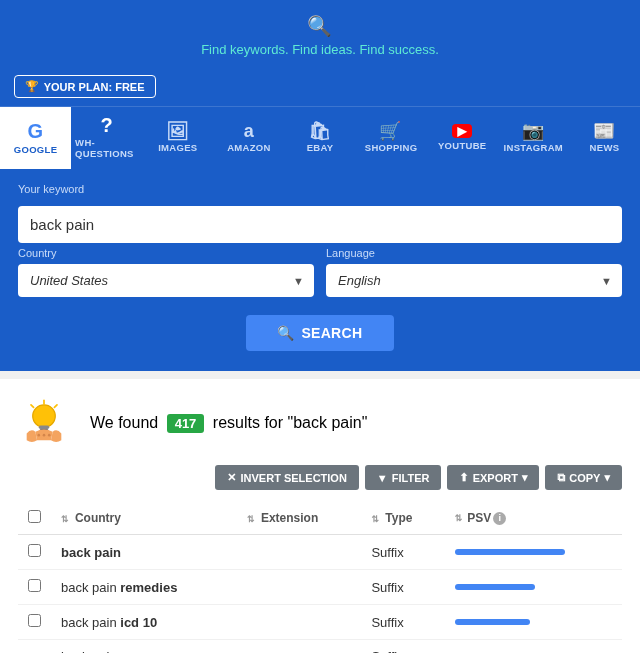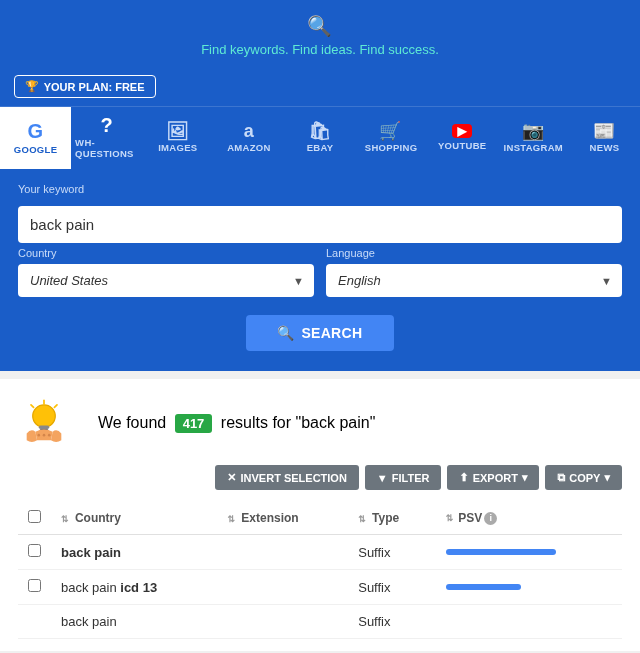--- a/index.html
+++ b/index.html
@@ -159,21 +159,21 @@
 
     
     .results-section {
       background: #fff;
       margin-top: 8px;
       padding: 18px 18px 12px;
     }
     .results-header {
       display: flex;
       align-items: center;
-      gap: 28px;
+      gap: 20px;
       margin-bottom: 16px;
     }
     .results-icon {
       width: 52px;
       height: 52px;
       flex-shrink: 0;
     }
     .results-count-badge {
       background: #28a745;
       color: #fff;
@@ -437,21 +437,34 @@
     <td>
       <div class="psv-bar-cell">
         <div class="psv-bar" style="width:110px;"></div>
       </div>
     </td>
   </tr>
         <tr>
     <td class="checkbox-cell">
       <input type="checkbox" style="">
     </td>
-    <td>back pain <strong>icd 13</strong></td>
+    <td>back pain <strong>remedies</strong></td>
+    <td></td>
+    <td>Suffix</td>
+    <td>
+      <div class="psv-bar-cell">
+        <div class="psv-bar" style="width:80px;"></div>
+      </div>
+    </td>
+  </tr>
+        <tr>
+    <td class="checkbox-cell">
+      <input type="checkbox" style="">
+    </td>
+    <td>back pain <strong>icd 10</strong></td>
     <td></td>
     <td>Suffix</td>
     <td>
       <div class="psv-bar-cell">
         <div class="psv-bar" style="width:75px;"></div>
       </div>
     </td>
   </tr>
         <tr>
     <td class="checkbox-cell">

